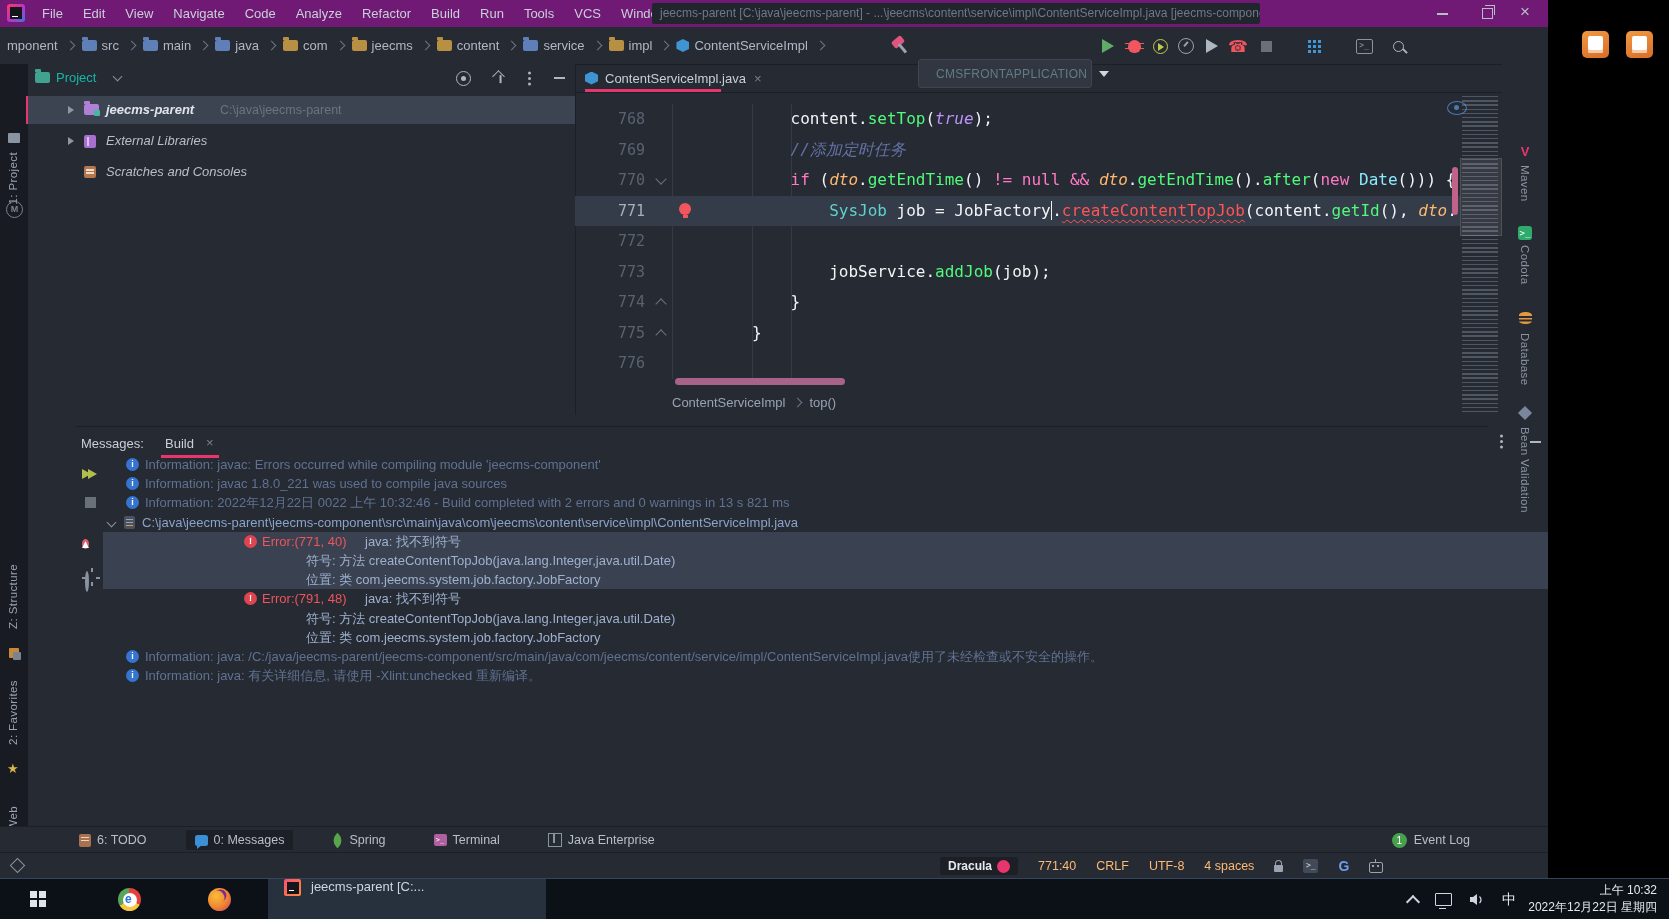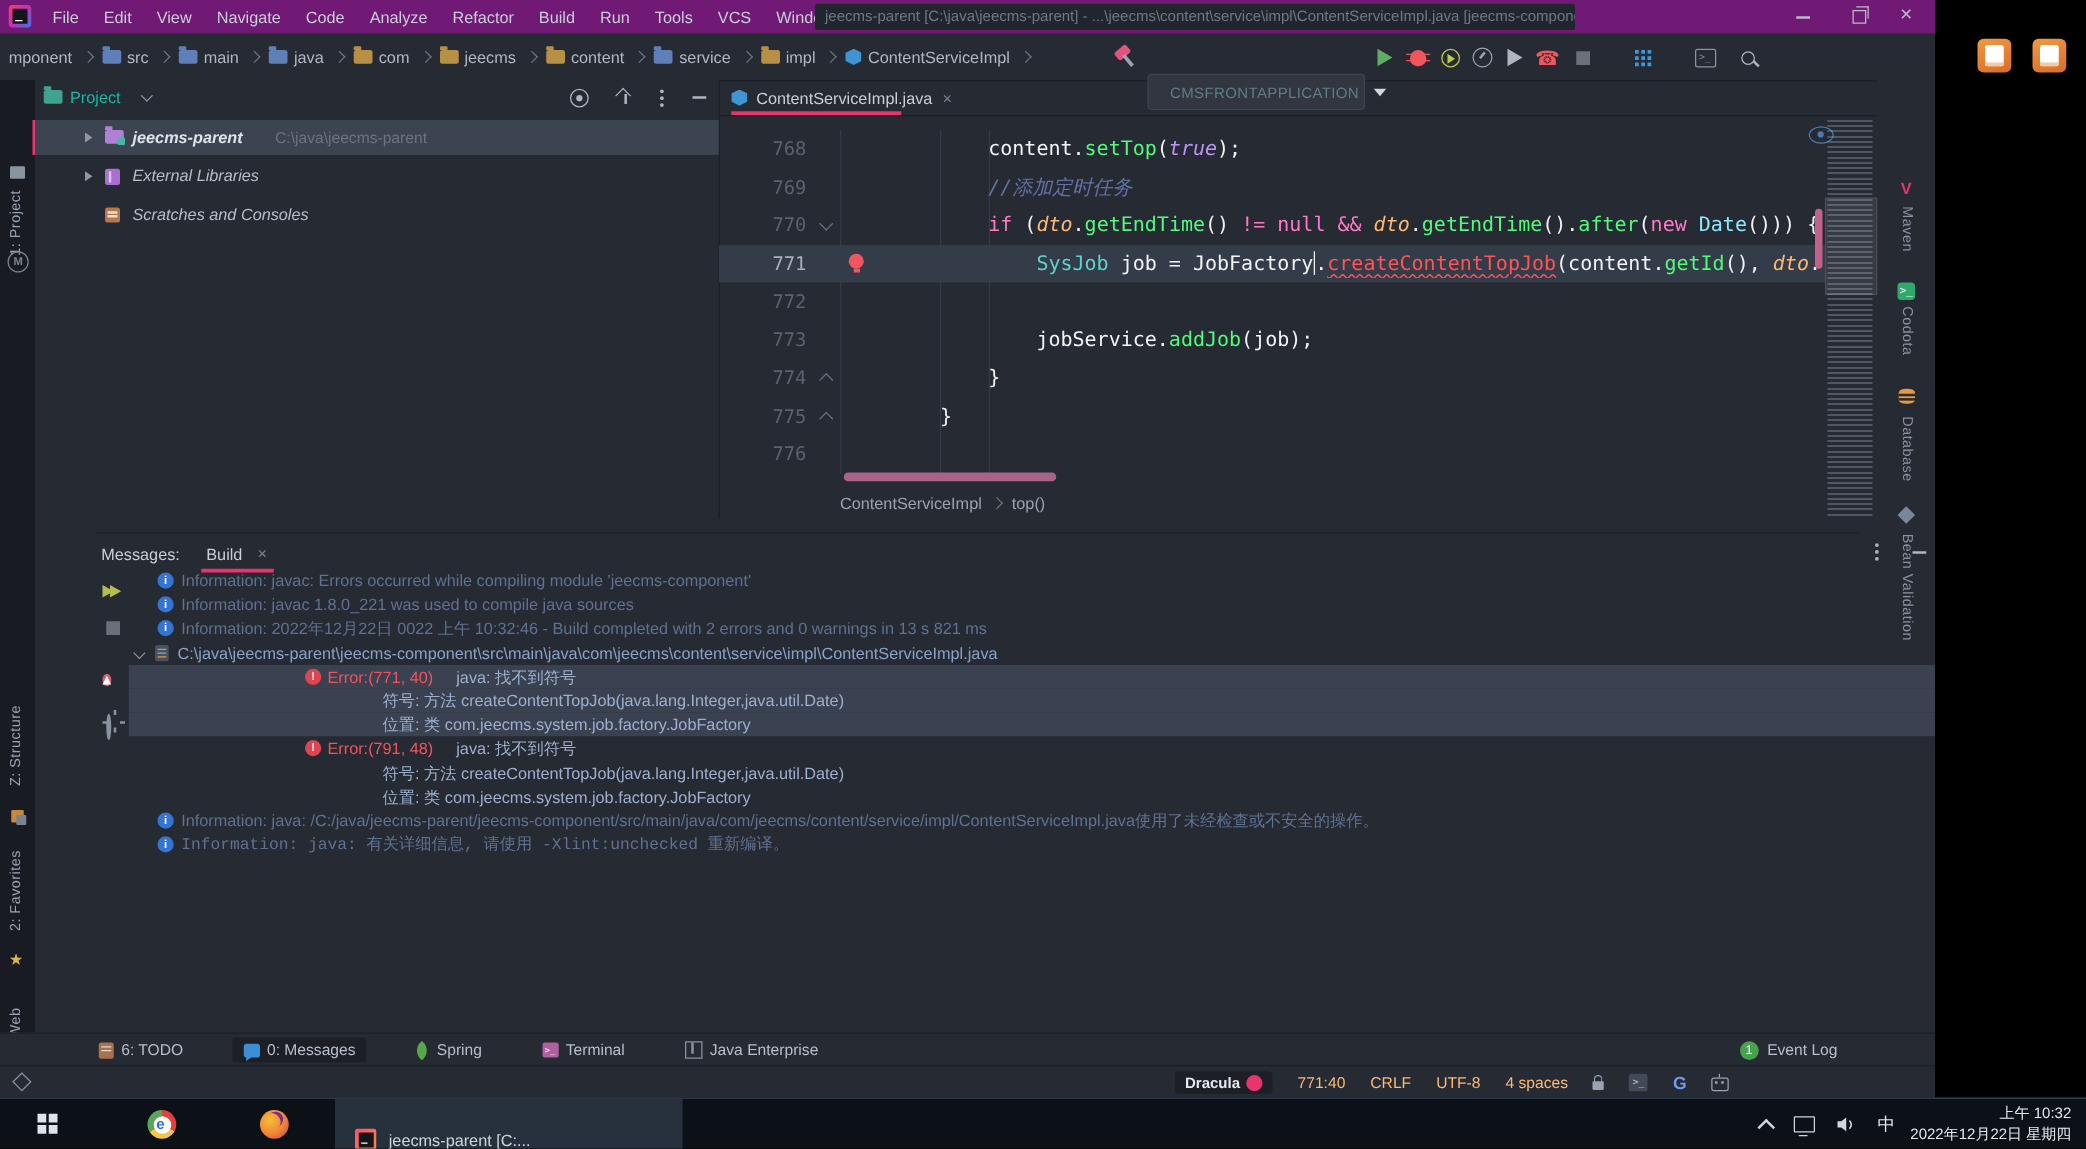--- a/index.html
+++ b/index.html
@@ -207,21 +207,21 @@
   #taskbar{position:absolute;left:0;top:878px;width:1669px;height:41px;background:#0c1118;border-top:1px solid #35455c;}
   #startbtn{position:absolute;left:30px;top:12px;width:16px;height:16px;}
   #startbtn::before{content:"";position:absolute;width:7px;height:7px;background:#dfe3ea;box-shadow:9px 0 0 #dfe3ea,0 9px 0 #dfe3ea,9px 9px 0 #dfe3ea;}
   .browser{position:absolute;top:9px;width:23px;height:23px;border-radius:50%;
      background:conic-gradient(#e5403b 0 33%,#f7c53f 33% 66%,#58a55c 66% 100%);}
   .browser::before{content:"";position:absolute;left:4.5px;top:4.5px;width:14px;height:14px;background:#fff;border-radius:50%;}
   .browser::after{content:"e";position:absolute;left:7px;top:4px;color:#2f6fd6;font-size:12px;font-weight:bold;}
   .firefox{position:absolute;top:9px;width:23px;height:23px;border-radius:50%;
      background:radial-gradient(circle at 35% 35%,#f8bd38 0%,#ef8433 55%,#c33a63 100%);}
   .firefox::before{content:"";position:absolute;left:3px;top:2px;width:13px;height:13px;border-radius:50%;border-right:3px solid #7f2a8c;transform:rotate(-35deg);}
-  #taskbtn{position:absolute;left:268px;top:0;width:278px;height:41px;background:#27313d;display:flex;align-items:flex-end;}
+  #taskbtn{position:absolute;left:268px;top:0;width:278px;height:41px;background:#27313d;display:flex;align-items:flex-start;}
   .ij-ic{width:17px;height:17px;margin-left:16px;border-radius:2px;background:linear-gradient(135deg,#fc4d72,#f98e3a);position:relative;}
   .ij-ic::before{content:"";position:absolute;left:2.5px;top:2.5px;width:12px;height:12px;background:#14161b;}
   .ij-ic::after{content:"";position:absolute;left:5px;bottom:5px;width:5px;height:1.5px;background:#fff;}
   #taskbtn .tb-lbl{color:#cfd6df;font-size:13px;margin-left:10px;}
   #tray{position:absolute;left:1408px;top:0;height:41px;display:flex;align-items:center;gap:17px;}
   .chev-up{width:8px;height:8px;border-left:2px solid #cfd6df;border-top:2px solid #cfd6df;transform:rotate(45deg);margin-top:4px;}
   .net-ic{width:15px;height:11px;border:1.5px solid #cfd6df;border-radius:1px;position:relative;}
   .net-ic::after{content:"";position:absolute;left:3px;bottom:-4px;width:7px;height:1.5px;background:#cfd6df;}
   .ime{color:#e6eaf0;font-size:14px;}
   #clock{position:absolute;right:12px;top:3px;text-align:right;color:#e6eaf0;font-size:12px;line-height:17px;}
@@ -515,21 +515,21 @@
           </div>
           <div class="mrow" style="top: 172.8px;">
             <span class="mtext t-sub" style="left: 203px;">位置: 类 com.jeecms.system.job.factory.JobFactory</span>
           </div>
           <div class="mrow" style="top: 192px;">
             <span class="mi info" style="left: 23px;">i</span>
             <span class="mtext t-info" style="left: 42px;">Information: java: /C:/java/jeecms-parent/jeecms-component/src/main/java/com/jeecms/content/service/impl/ContentServiceImpl.java使用了未经检查或不安全的操作。</span>
           </div>
           <div class="mrow" style="top: 211.2px;">
             <span class="mi info" style="left: 23px;">i</span>
-            <span class="mtext t-info" style="left: 42px; font-family: Liberation Mono, monospace;">Information: java: 有关详细信息, 请使用 -Xlint:unchecked 重新编译。</span>
+            <span class="mtext t-info" style="left: 42px;">Information: java: 有关详细信息, 请使用 -Xlint:unchecked 重新编译。</span>
           </div>
         </div>
     </div>
 
     <div id="twbar">
       <div id="twitems">
           <div class="twitem">
             <span class="ic-todo"></span>
             <span>6: TODO</span>
           </div>

